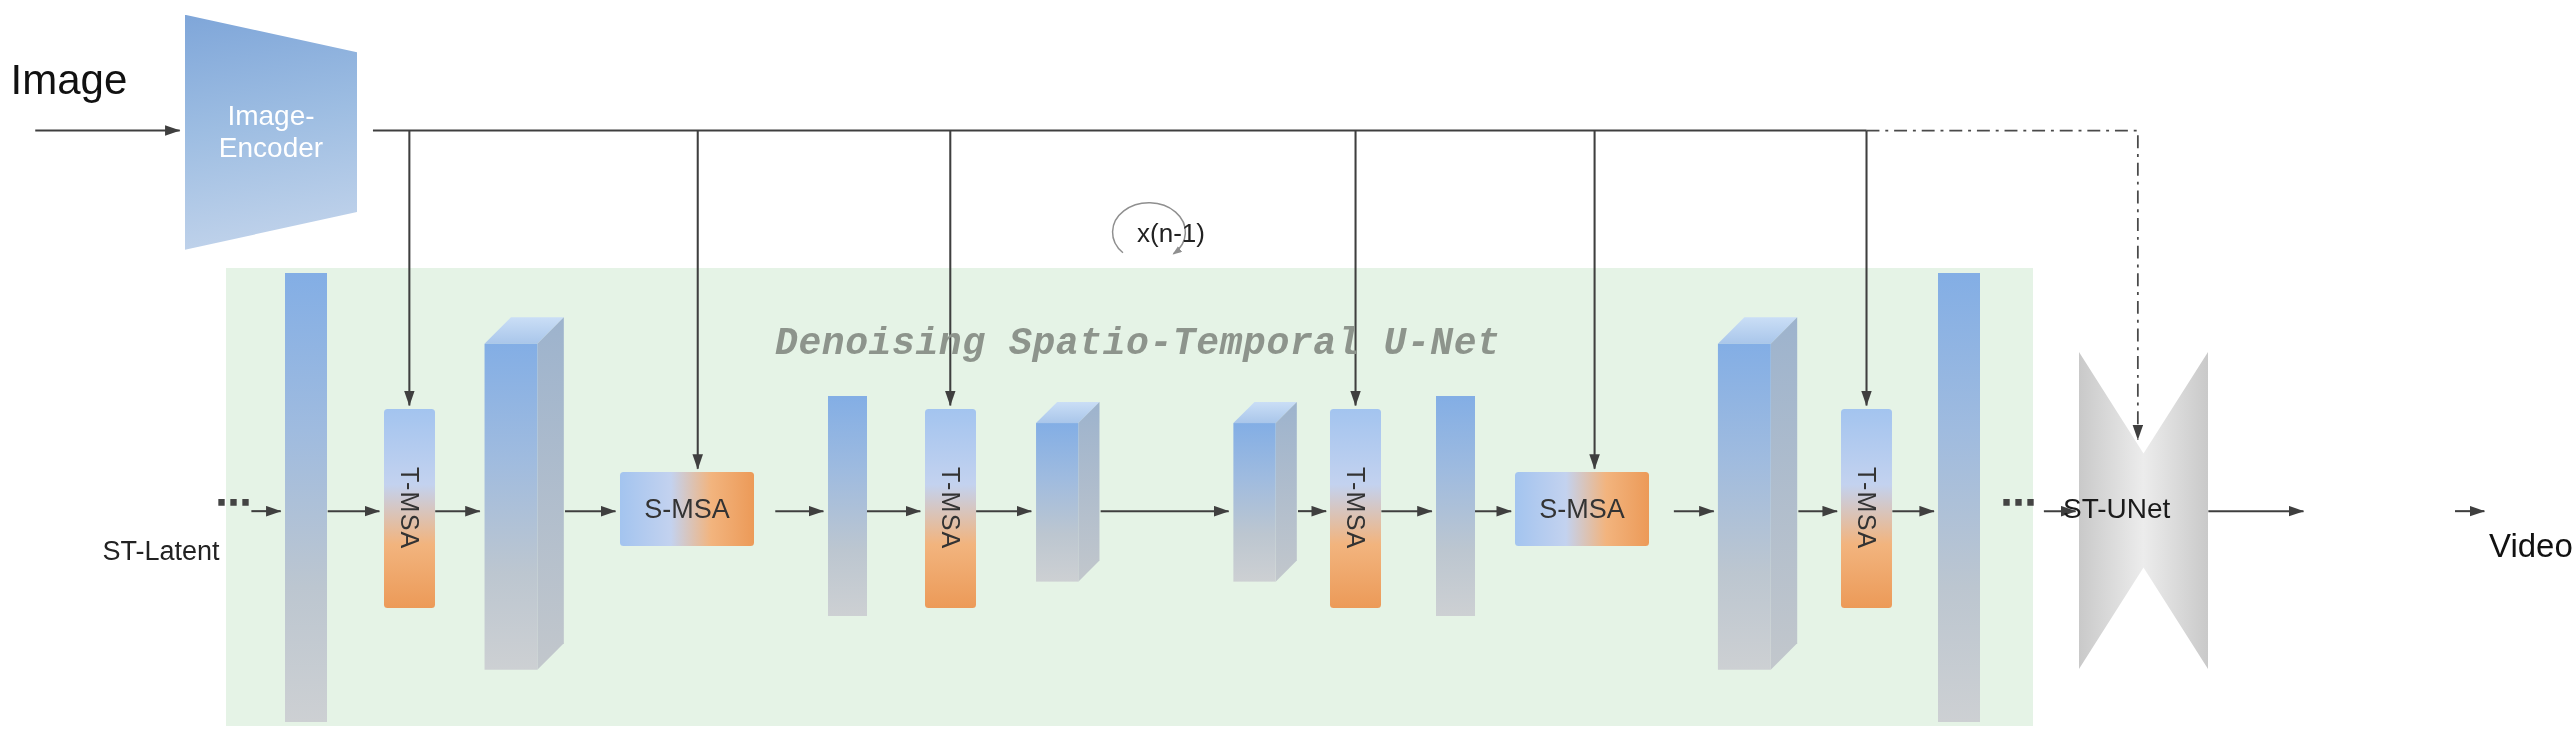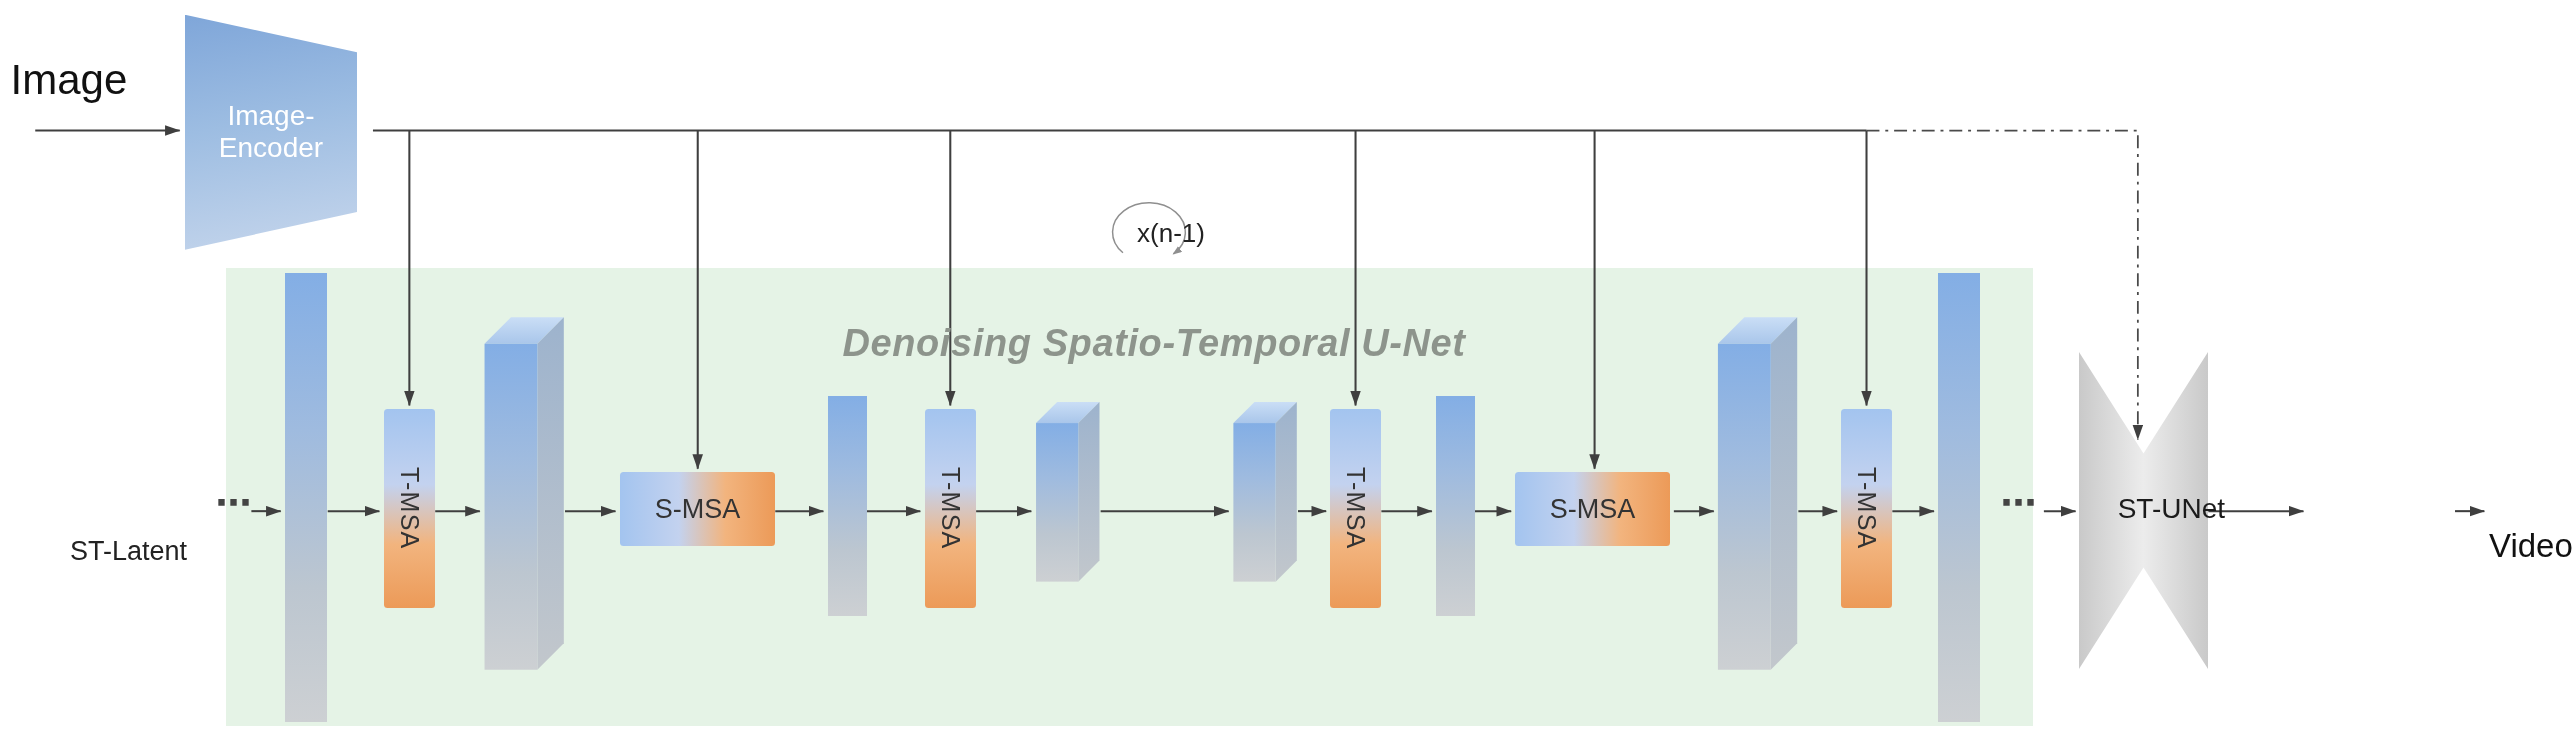--- a/index.html
+++ b/index.html
@@ -14,39 +14,39 @@
   .green-region{
     left:226px;top:268px;width:1807px;height:458px;
     background:#e5f3e6;
     z-index:0;
   }
   svg.wires{left:0;top:0;z-index:1;}
   .layer{z-index:2;}
 
   .image-label{left:10.6px;top:56px;font-size:42px;color:#111;text-align:right;}
   .video-label{left:2489px;top:491px;font-size:33px;color:#111;margin-top:36px;}
-  .stlatent-label{left:70px;top:536px;width:182px;font-size:27px;color:#222;}
+  .stlatent-label{left:70px;top:536px;width:182px;text-align:center;font-size:27px;color:#222;}
   .loop-label{left:1088px;top:218px;width:117px;text-align:right;font-size:26px;color:#222;}
   .dots{font-family:"DejaVu Sans",sans-serif;font-size:36px;font-weight:bold;color:#444;}
   .dots-left{left:207px;top:482px;width:53px;text-align:center;}
   .dots-right{left:1992px;top:482px;width:53px;text-align:center;}
 
   .encoder{
     left:185px;top:14.7px;width:172px;height:235px;
     clip-path:polygon(0 0,100% 16%,100% 84%,0 100%);
     background:linear-gradient(170deg,#7fa6d9 0%,#9dbde2 45%,#c6d6ec 100%);
     display:flex;align-items:center;justify-content:center;
   }
   .encoder span{
     color:#ffffff;font-size:28px;line-height:1.15;text-align:center;white-space:pre-line;
   }
 
   .unet-title{
-    left:775px;top:322px;width:758px;text-align:center;
-    font-family:Liberation Sans, sans-serif;font-style:italic;font-weight:bold;
+    left:775px;top:322px;width:758px;text-align:left;
+    font-family:Liberation Mono, monospace;font-style:italic;font-weight:bold;
     font-size:38px;color:#8d948c;letter-spacing:0.6px;
   }
 
   .bar{
     background:linear-gradient(180deg,#83aee5 0%,#9fbbdf 35%,#bcc6d0 70%,#cdd0d3 100%);
   }
   .bar-tall-left{left:285px;top:273px;width:42px;height:449px;}
   .bar-med-left{left:828px;top:396px;width:39px;height:220px;}
   .bar-med-right{left:1436px;top:396px;width:39px;height:220px;}
   .bar-tall-right{left:1938px;top:273px;width:42px;height:449px;}
@@ -56,34 +56,34 @@
     background:linear-gradient(180deg,#a3c4ef 0%,#c3d2ef 38%,#f2b47e 68%,#ec9a58 100%);
     display:flex;align-items:center;justify-content:center;
   }
   .tmsa span{writing-mode:vertical-rl;font-size:25px;color:#333;letter-spacing:1.2px;}
   .tmsa1{left:384px;top:409px;}
   .tmsa2{left:925px;top:409px;}
   .tmsa3{left:1330px;top:409px;}
   .tmsa4{left:1841px;top:409px;}
 
   .smsa{
-    width:155px;height:74px;border-radius:3.5px;
+    width:134px;height:74px;border-radius:3.5px;
     background:linear-gradient(90deg,#a3c4ef 0%,#c3d2ef 38%,#f2b47e 68%,#ec9a58 100%);
     display:flex;align-items:center;justify-content:center;
     font-size:27px;color:#333;
   }
   .smsa1{left:620px;top:472px;}
   .smsa2{left:1515px;top:472px;}
 
   .stunet-shape{
     left:2079px;top:352px;width:129px;height:317px;
     clip-path:polygon(0% 0%,50% 32%,100% 0%,100% 100%,50% 68%,0% 100%);
     background:linear-gradient(90deg,#c9c9c9 0%,#ececec 50%,#c9c9c9 100%);
   }
-  .stunet-label{left:2063px;top:493px;width:162px;text-align:right;font-size:28px;color:#1b1b1b;z-index:3;}
+  .stunet-label{left:2063px;top:493px;width:162px;text-align:left;font-size:28px;color:#1b1b1b;z-index:3;}
 
   .decoder{
     left:2308px;top:370px;width:147px;height:282px;
     clip-path:polygon(0 0,100% 17%,100% 83%,0 100%);
     background:linear-gradient(180deg,#dedede 0%,#cfcfcf 100%);
     display:flex;align-items:center;justify-content:center;
     font-size:29px;color:#1b1b1b;
   }
 </style>
 </head>

